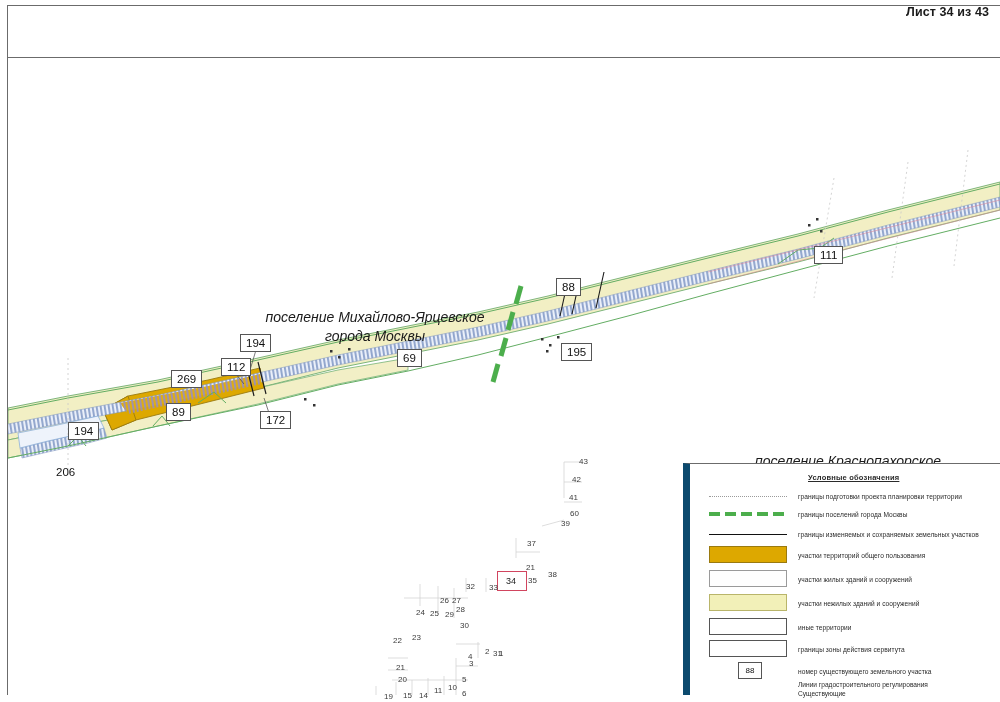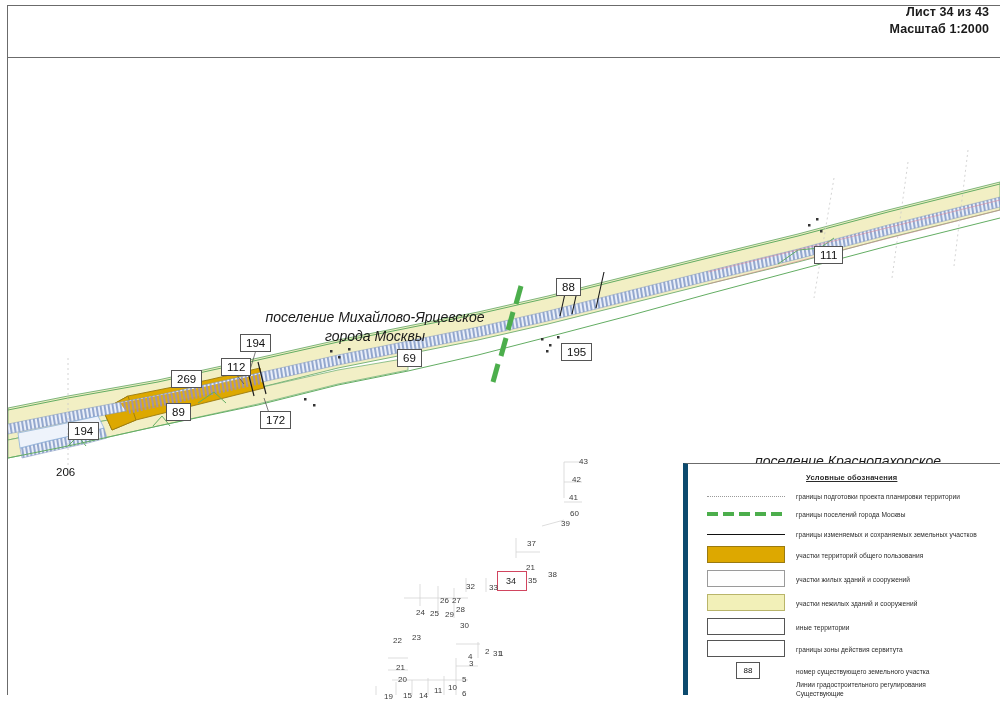--- a/index.html
+++ b/index.html
@@ -111,21 +111,21 @@
   }
 
   
   .legend {
     position: absolute;
     left: 683px; top: 463px;
     width: 317px;
     height: 232px;
     background: #ffffff;
     border-top: 1px solid #6b6b6b;
-    border-left: 5px solid #0c4a6e;
+    border-left: 7px solid #0c4a6e;
     box-sizing: border-box;
   }
   .legend-title {
     position: absolute;
     left: 118px; top: 9px;
     font-size: 7.5px;
     font-weight: bold;
     color: #2a2a2a;
     text-decoration: underline;
     letter-spacing: .2px;
@@ -196,21 +196,20 @@
 </head>
 <body>
 
 <div id="page">
 
   <div class="frame-outer"></div>
   <div class="frame-divider"></div>
 
   <div class="header">
     <div class="hdr-line hdr-sheet">Лист 34 из 43</div>
-    <div class="hdr-line hdr-scale">Масштаб 1:2000</div>
   </div>
 
   <div class="map">
     <svg width="992" height="637" viewBox="0 0 992 637" xmlns="http://www.w3.org/2000/svg">
       <defs>
         <pattern id="hatchBlue" width="4" height="8" patternUnits="userSpaceOnUse">
           <rect width="4" height="8" fill="#e9eef8"></rect>
           <rect x="0" y="0" width="2" height="8" fill="#8fa4cc"></rect>
         </pattern>
         <pattern id="hatchBlue2" width="4" height="8" patternUnits="userSpaceOnUse" patternTransform="rotate(-9)">

